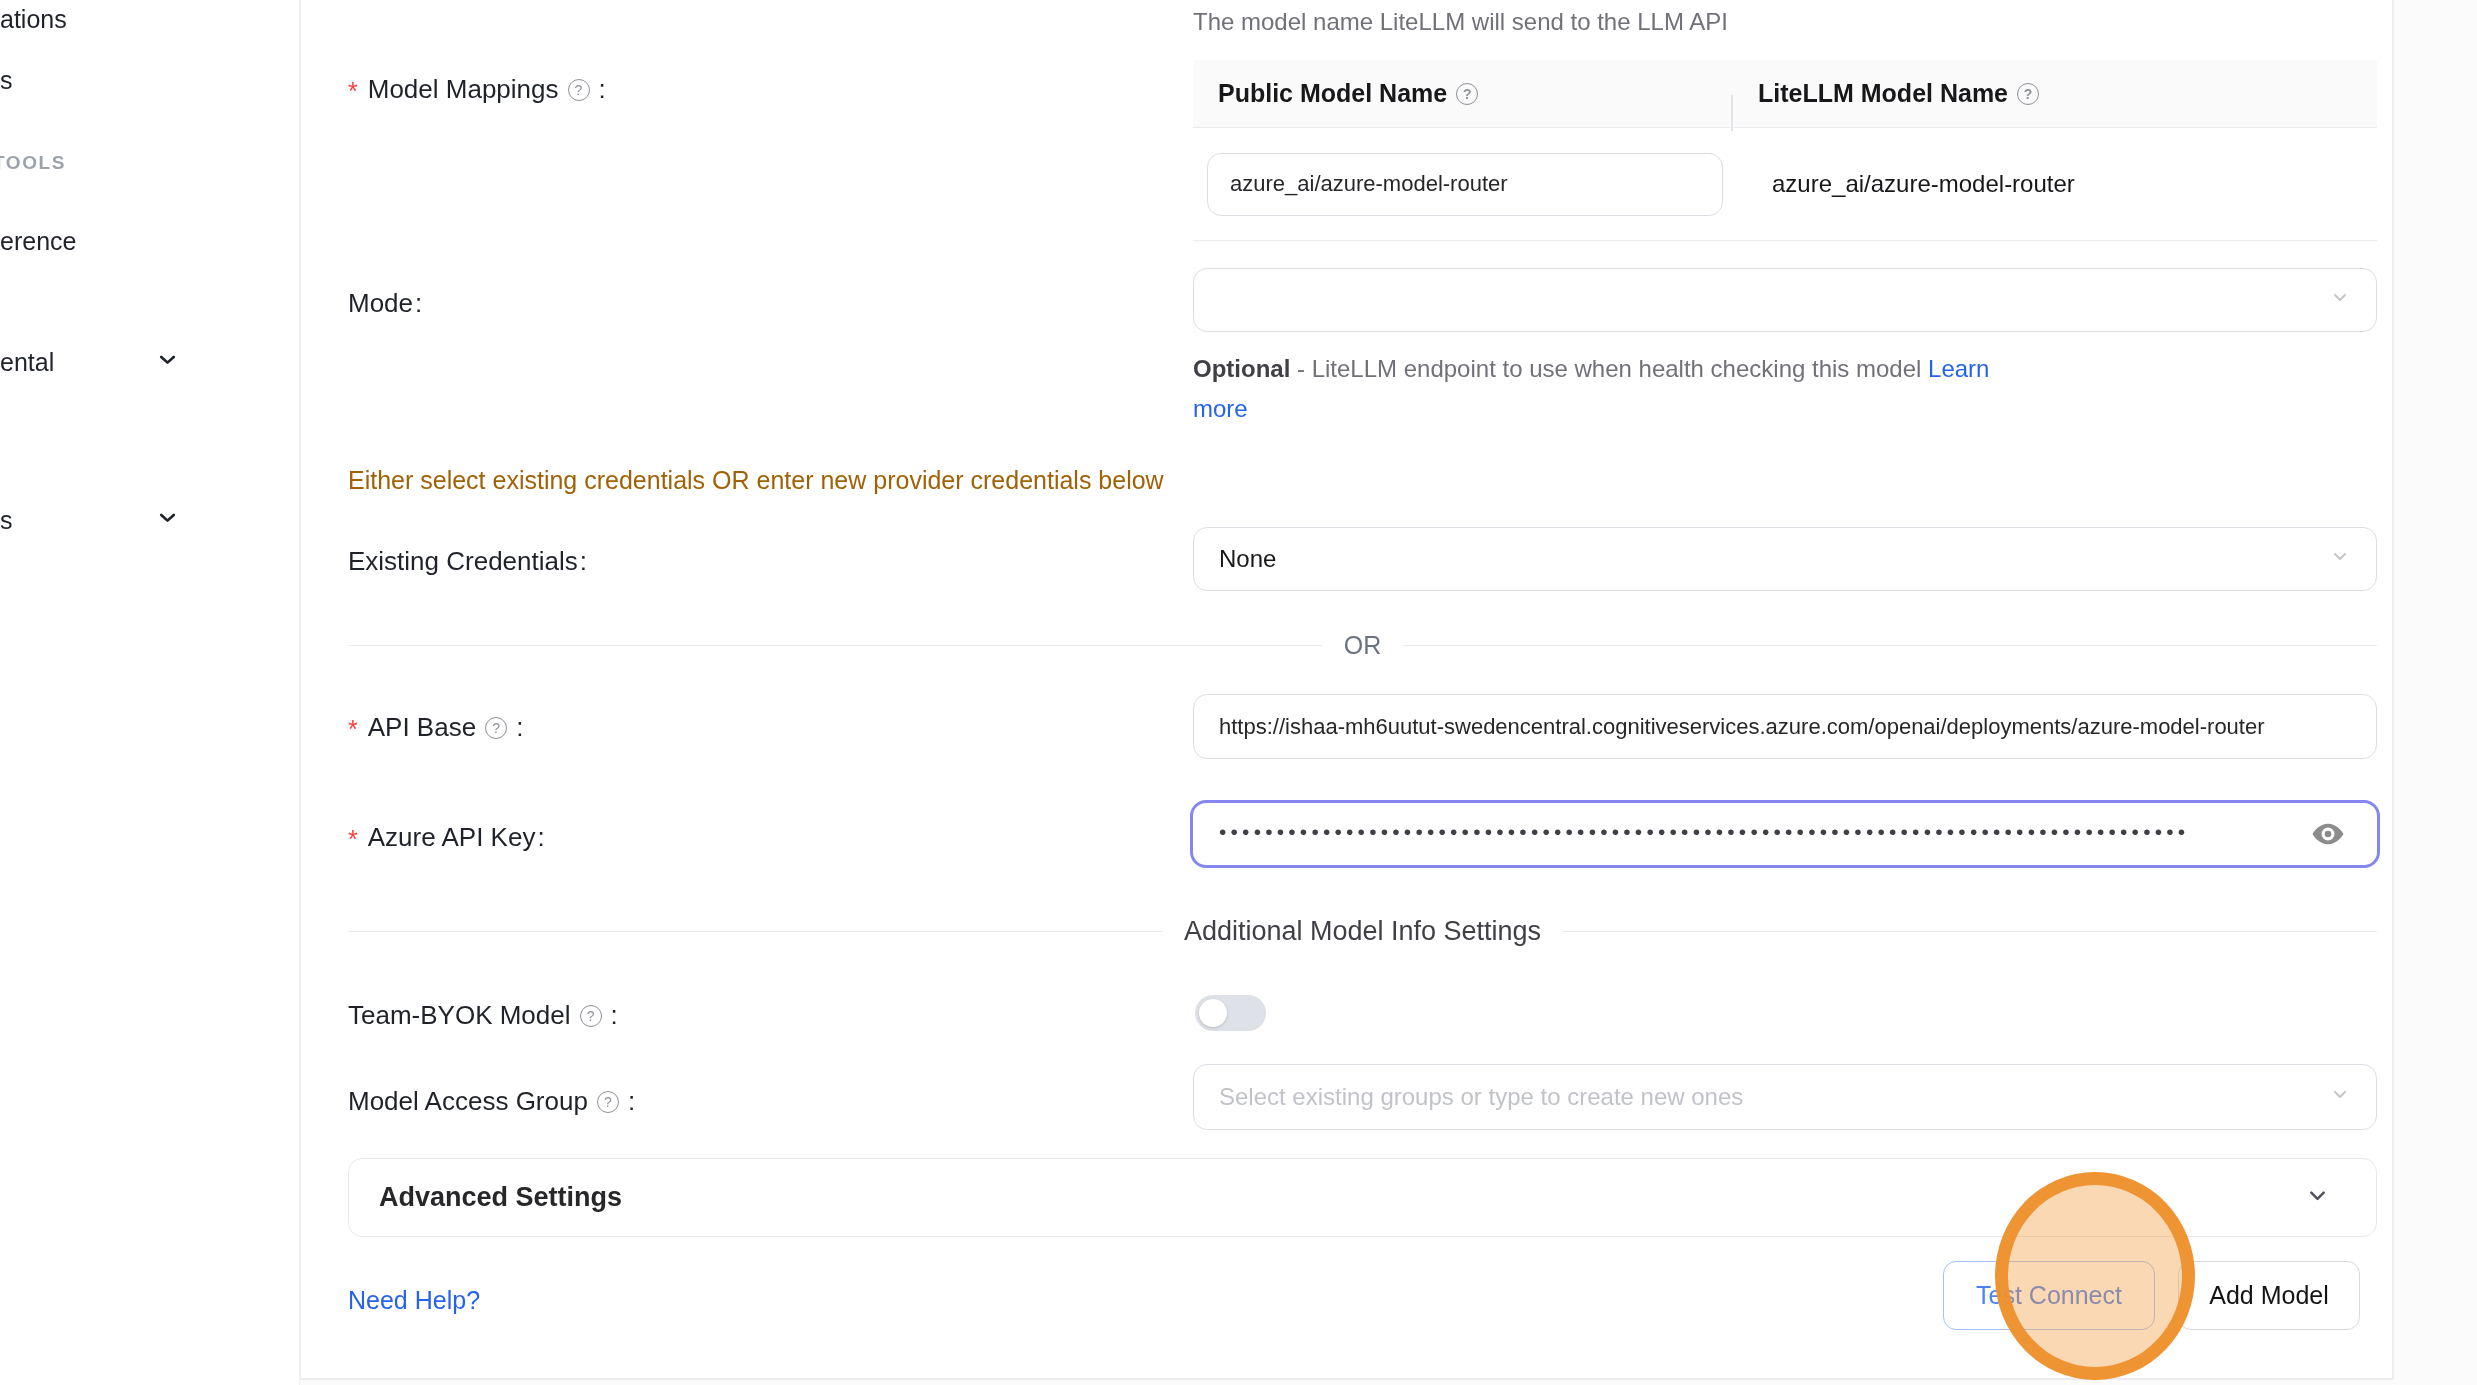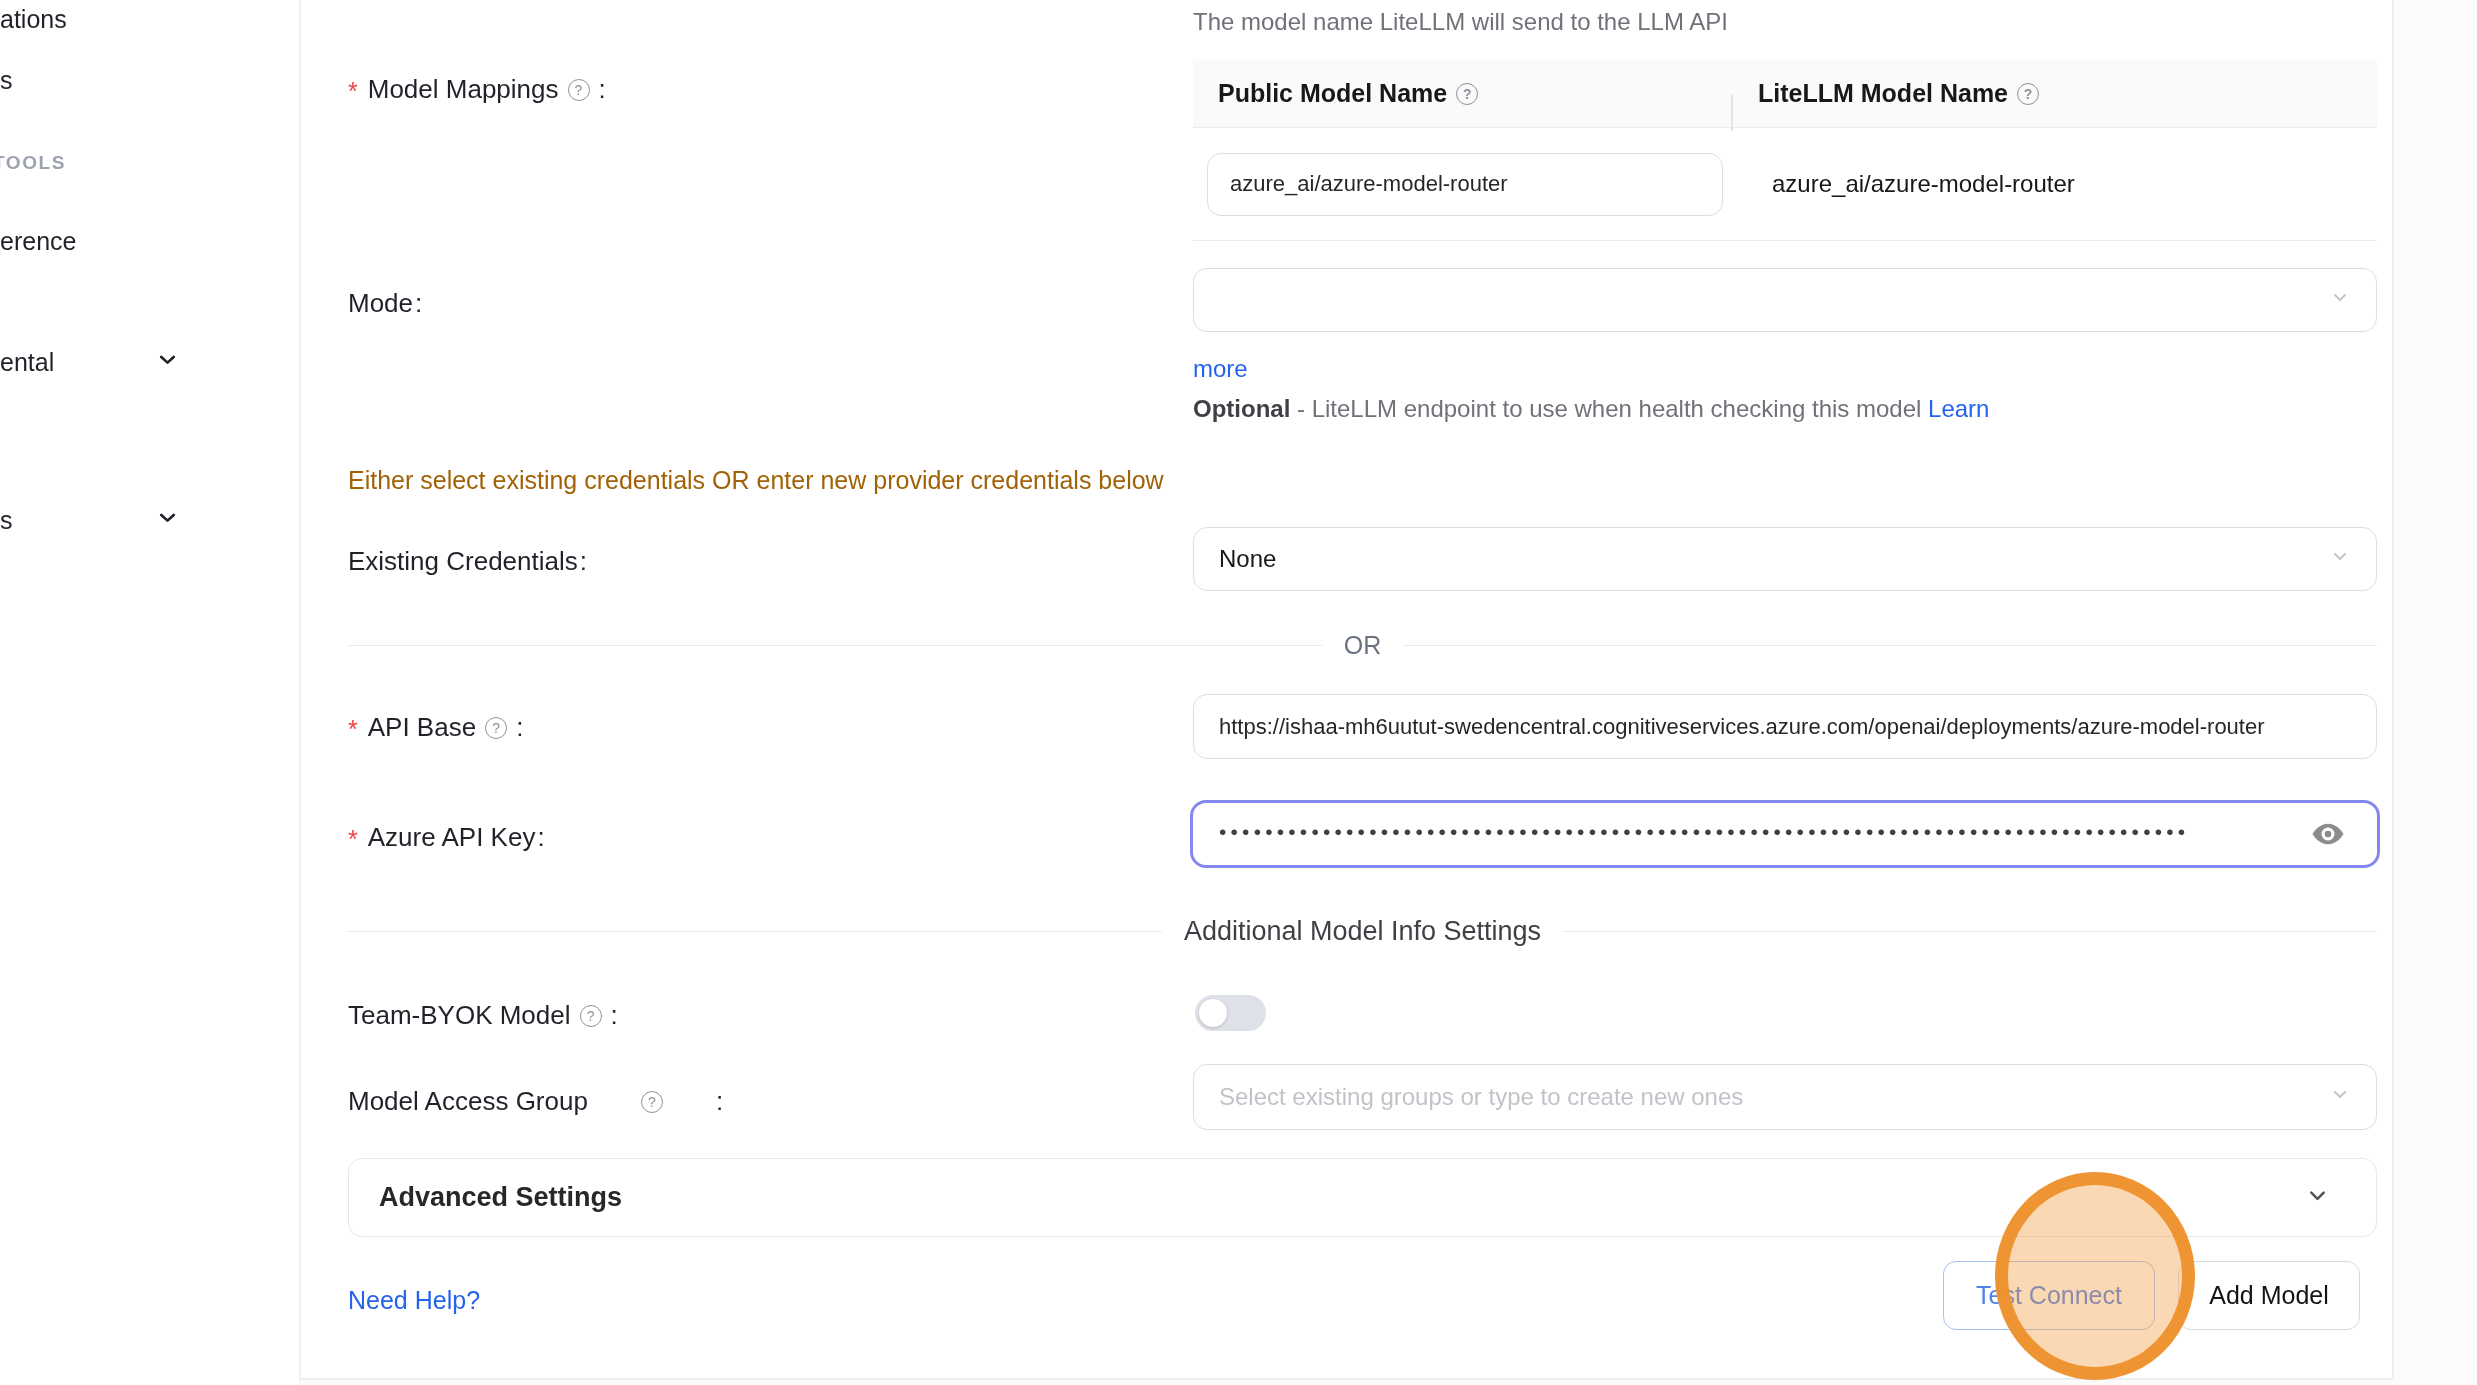--- a/index.html
+++ b/index.html
@@ -160,24 +160,24 @@
   <div class="select-box" style="top:268px;">
     <span></span>
     <span class="sel-chevron">
       <svg width="24" height="24" viewBox="0 0 24 24" fill="none">
           <path d="M7 10l5 5 5-5" stroke="#c3c5cb" stroke-width="2" stroke-linecap="round" stroke-linejoin="round"></path>
         </svg>
     </span>
   </div>
   <div class="mode-help">
     <div>
+      <b>Optional</b><span> - LiteLLM endpoint to use when health checking this model </span><span class="link">Learn</span>
+    </div>
+    <div>
       <span class="link">more</span>
-    </div>
-    <div>
-      <b>Optional</b><span> - LiteLLM endpoint to use when health checking this model </span><span class="link">Learn</span>
     </div>
   </div>
 
   <div class="either-note">Either select existing credentials OR enter new provider credentials below</div>
 
   <div class="flabel" style="top:546px;">
     <span>Existing Credentials</span>
     <span class="colon">:</span>
   </div>
   <div class="select-box" style="top:527px;">
@@ -229,21 +229,21 @@
 
   <div class="flabel" style="top:1000px;">
     <span>Team-BYOK Model</span>
     <span class="qicon">?</span>
     <span class="colon">:</span>
   </div>
   <div class="toggle">
     <div class="knob"></div>
   </div>
 
-  <div class="flabel" style="top:1086px;gap:44px;">
+  <div class="flabel" style="top:1086px;">
     <span>Model Access Group</span>
     <span class="qicon">?</span>
     <span class="colon">:</span>
   </div>
   <div class="select-box" style="top:1064px;height:66px;">
     <span class="placeholder">Select existing groups or type to create new ones</span>
     <span class="sel-chevron">
       <svg width="24" height="24" viewBox="0 0 24 24" fill="none">
           <path d="M7 10l5 5 5-5" stroke="#c3c5cb" stroke-width="2" stroke-linecap="round" stroke-linejoin="round"></path>
         </svg>

